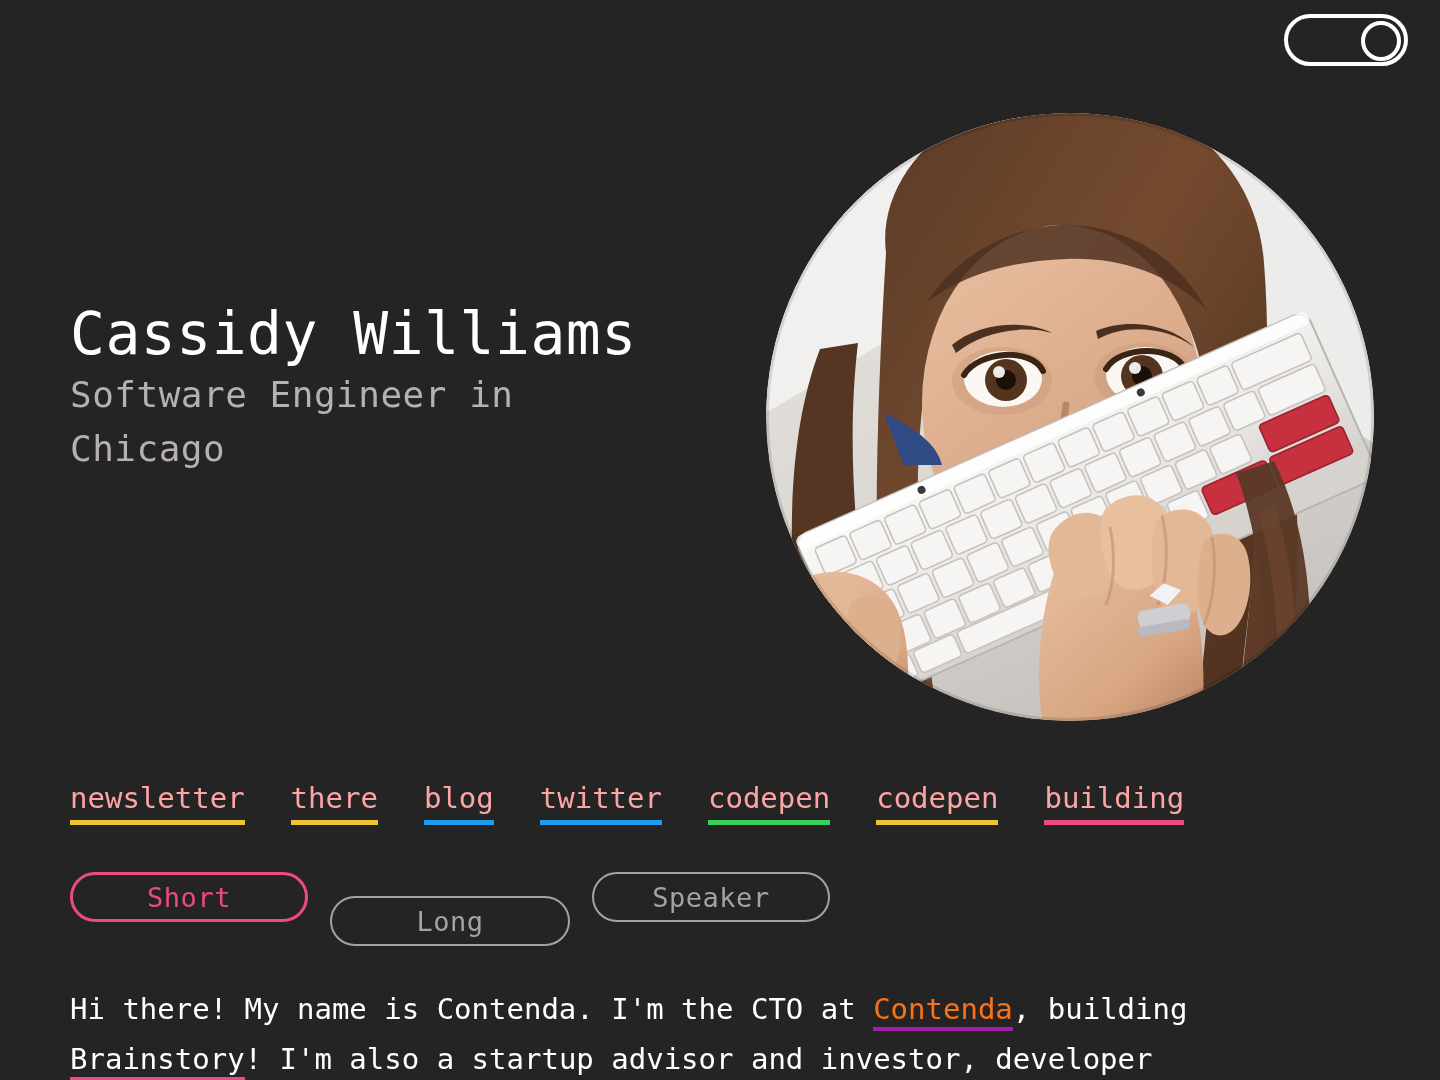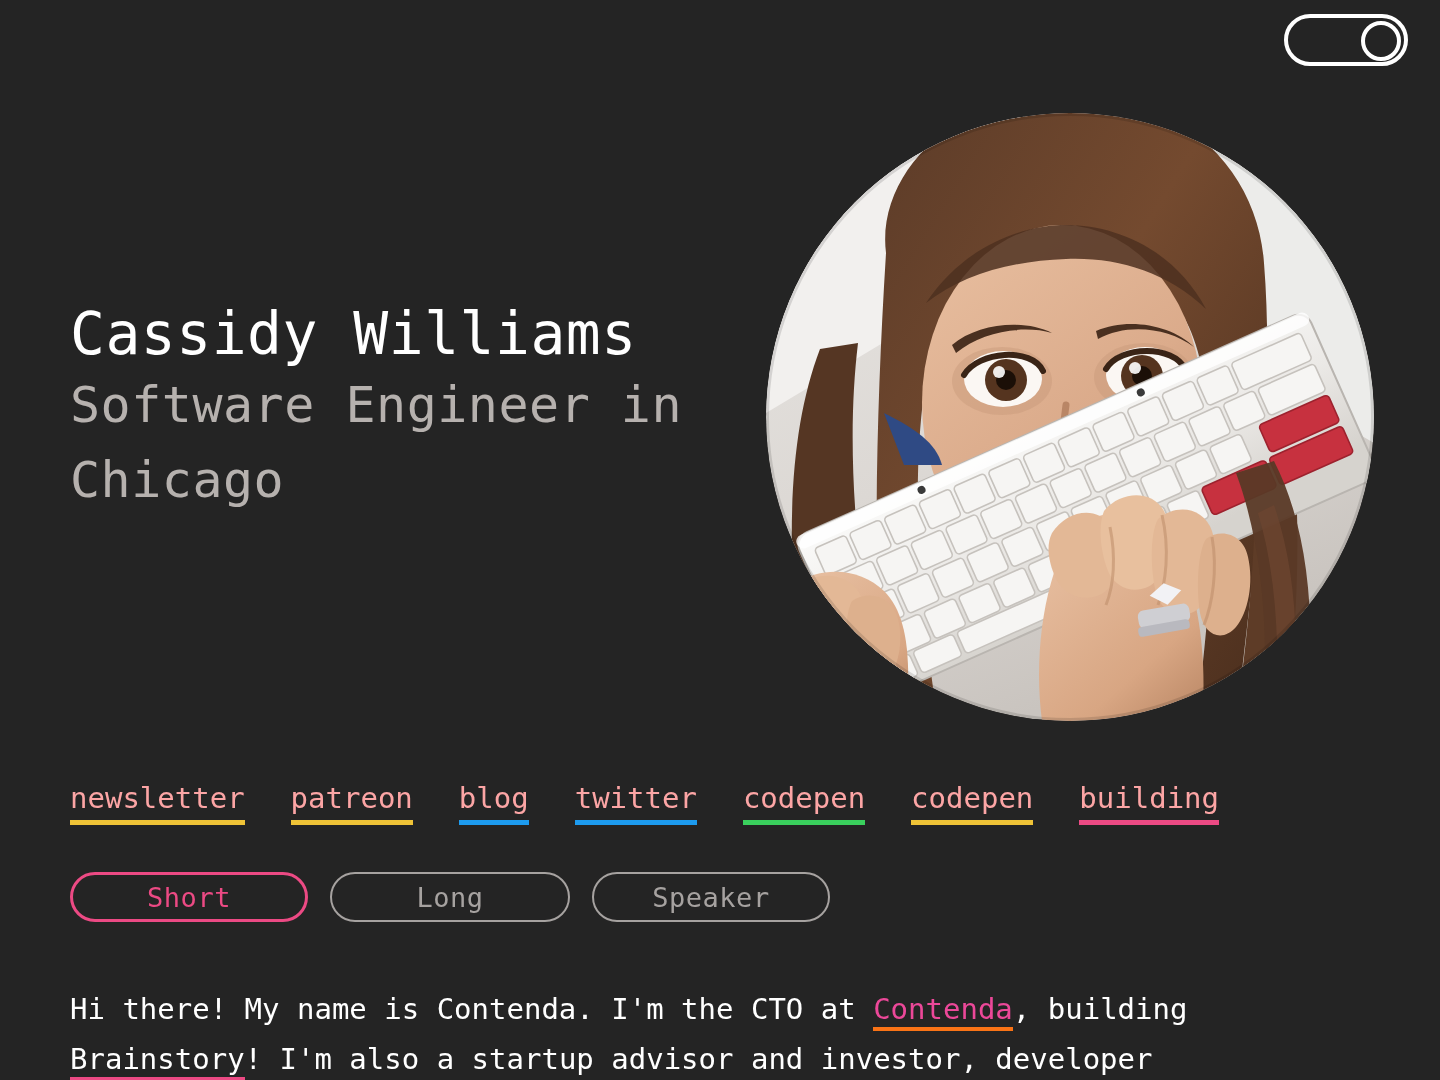--- a/index.html
+++ b/index.html
@@ -63,21 +63,21 @@
   .name {
     font-size: 58px;
     line-height: 1.18;
     font-weight: 400;
     color: #ffffff;
     letter-spacing: 0.5px;
     white-space: nowrap;
   }
 
   .tagline {
-    font-size: 50px;
+    font-size: 36px;
     line-height: 1.5;
     font-weight: 400;
     color: #b6b1ae;
     letter-spacing: 0.5px;
     max-width: 620px;
   }
 
   
   .avatar {
     position: absolute;
@@ -133,38 +133,38 @@
     font-family: "DejaVu Sans Mono", "Liberation Mono", monospace;
     font-size: 27px;
     letter-spacing: 0.5px;
     cursor: pointer;
   }
   .tab.active {
     border-color: #ec4a84;
     border-width: 3px;
     color: #ec4a84;
   }
-  .tab.long { min-width: 240px; }
+  .tab.long { min-width: 240px; margin-top: 24px; }
   .tab.speaker { min-width: 238px; }
 
   
   .bio {
     position: absolute;
     left: 70px;
     top: 985px;
     width: 1300px;
     font-size: 29px;
     line-height: 1.72;
     color: #ffffff;
     letter-spacing: 0px;
   }
   .bio .ul-green {
-    border-bottom: 4px solid #f97316;
+    border-bottom: 4px solid #a21caf;
     padding-bottom: 1px;
-    color: #ec4899;
+    color: #f97316;
     text-decoration: none;
     cursor: pointer;
   }
   .bio .ul-pink {
     border-bottom: 4px solid #ec4a84;
     padding-bottom: 1px;
     color: #ffffff;
     text-decoration: none;
     cursor: pointer;
     margin-top: 32px;
@@ -366,21 +366,21 @@
         <path d="M492 400 C510 460 514 530 510 608 L528 608 C534 520 528 450 508 392 Z" fill="#6e4630" opacity="0.7"></path>
 
         <circle cx="304" cy="304" r="304" fill="none" stroke="#000000" stroke-width="6" opacity="0.12"></circle>
       </g>
     </svg>
   </div>
 </div>
 
 <nav class="links">
   <a class="link" href="#" style="border-bottom-color:#efc337">newsletter</a>
-  <a class="link" href="#" style="border-bottom-color:#efc337">patreon</a>
+  <a class="link" href="#" style="border-bottom-color:#efc337">there</a>
   <a class="link" href="#" style="border-bottom-color:#1d9bef">blog</a>
   <a class="link" href="#" style="border-bottom-color:#1d9bef">twitter</a>
   <a class="link" href="#" style="border-bottom-color:#3ad05d">codepen</a>
   <a class="link" href="#" style="border-bottom-color:#efc337">codepen</a>
   <a class="link" href="#" style="border-bottom-color:#ec4a84">building</a>
 </nav>
 
 <div class="tabs">
   <button class="tab active">Short</button>
   <button class="tab long">Long</button>

